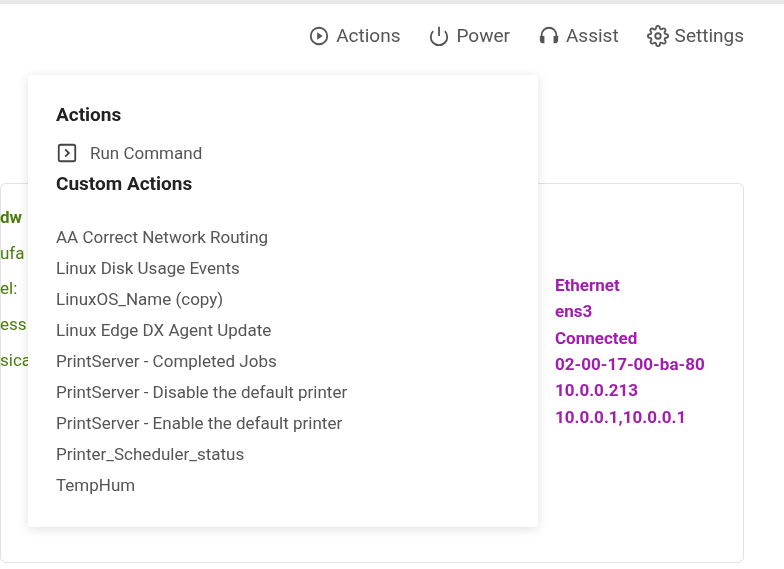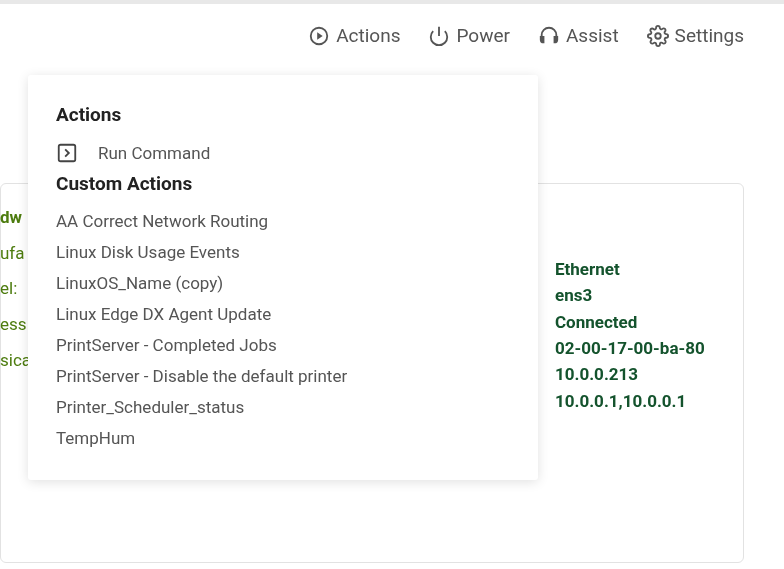--- a/index.html
+++ b/index.html
@@ -51,26 +51,26 @@
       padding: 28px 28px 32px 28px;
     }
     .dropdown h3 {
       font-size: 19px;
       font-weight: 700;
       color: #222;
       margin-bottom: 16px;
     }
     .dropdown h3.custom-heading {
       margin-top: 8px;
-      margin-bottom: 16px;
+      margin-bottom: 32px;
     }
     .run-command {
       display: flex;
       align-items: center;
-      gap: 20px;
+      gap: 12px;
       margin-bottom: 8px;
       cursor: pointer;
     }
     .run-command-label {
       font-size: 17px;
       color: #555;
     }
     .custom-list {
       list-style: none;
       display: flex;
@@ -96,24 +96,24 @@
       position: absolute;
       top: 200px;
       left: 0;
       font-size: 17px;
       color: #4d7c0f;
       line-height: 2.1;
       z-index: 0;
     }
     .network-block {
       position: absolute;
-      top: 256px;
+      top: 272px;
       left: 555px;
       font-size: 17px;
-      color: #14532d;
+      color: #a21caf;
       font-weight: 700;
       line-height: 1.55;
     }
   </style>
 </head>
 <body>
 
 <div class="top-border"></div>
 
 <div class="toolbar">
@@ -187,16 +187,17 @@
     <span class="run-command-label">Run Command</span>
   </div>
   <h3 class="custom-heading">Custom Actions</h3>
   <ul class="custom-list">
     <li>AA Correct Network Routing</li>
     <li>Linux Disk Usage Events</li>
     <li>LinuxOS_Name (copy)</li>
     <li>Linux Edge DX Agent Update</li>
     <li>PrintServer - Completed Jobs</li>
     <li>PrintServer - Disable the default printer</li>
+    <li>PrintServer - Enable the default printer</li>
     <li>Printer_Scheduler_status</li>
     <li>TempHum</li>
   </ul>
 </div>
 
 </body></html>

